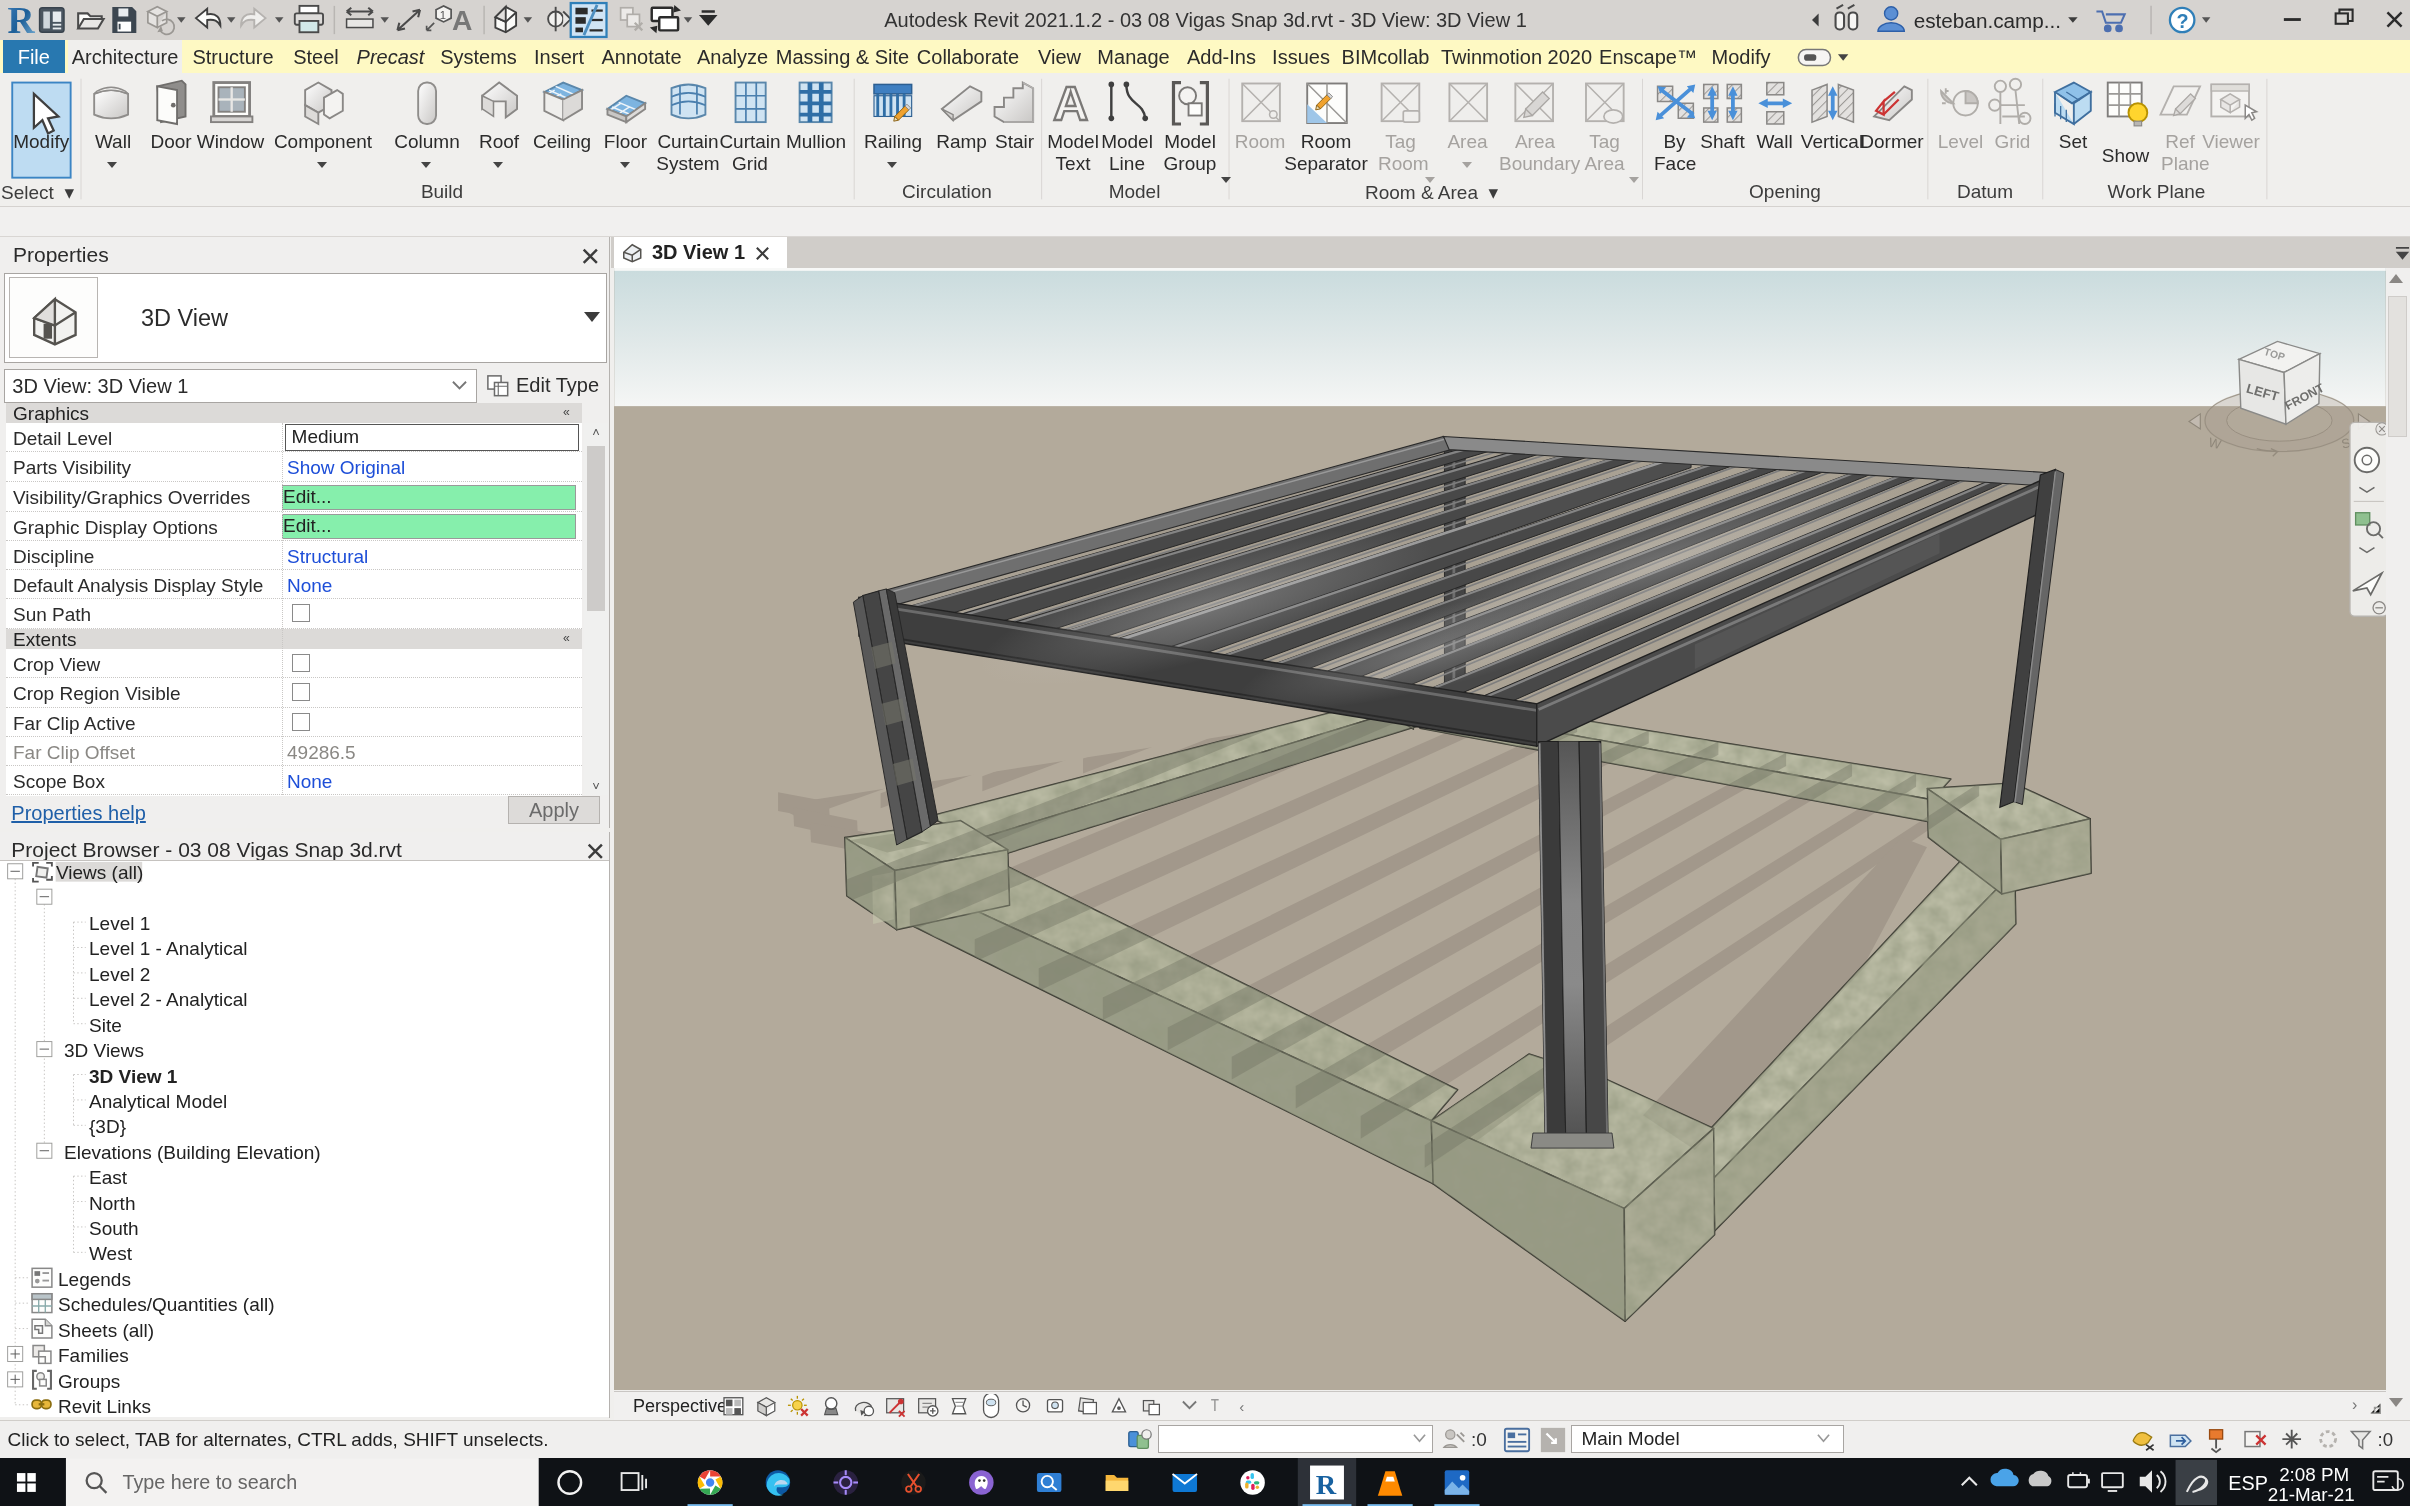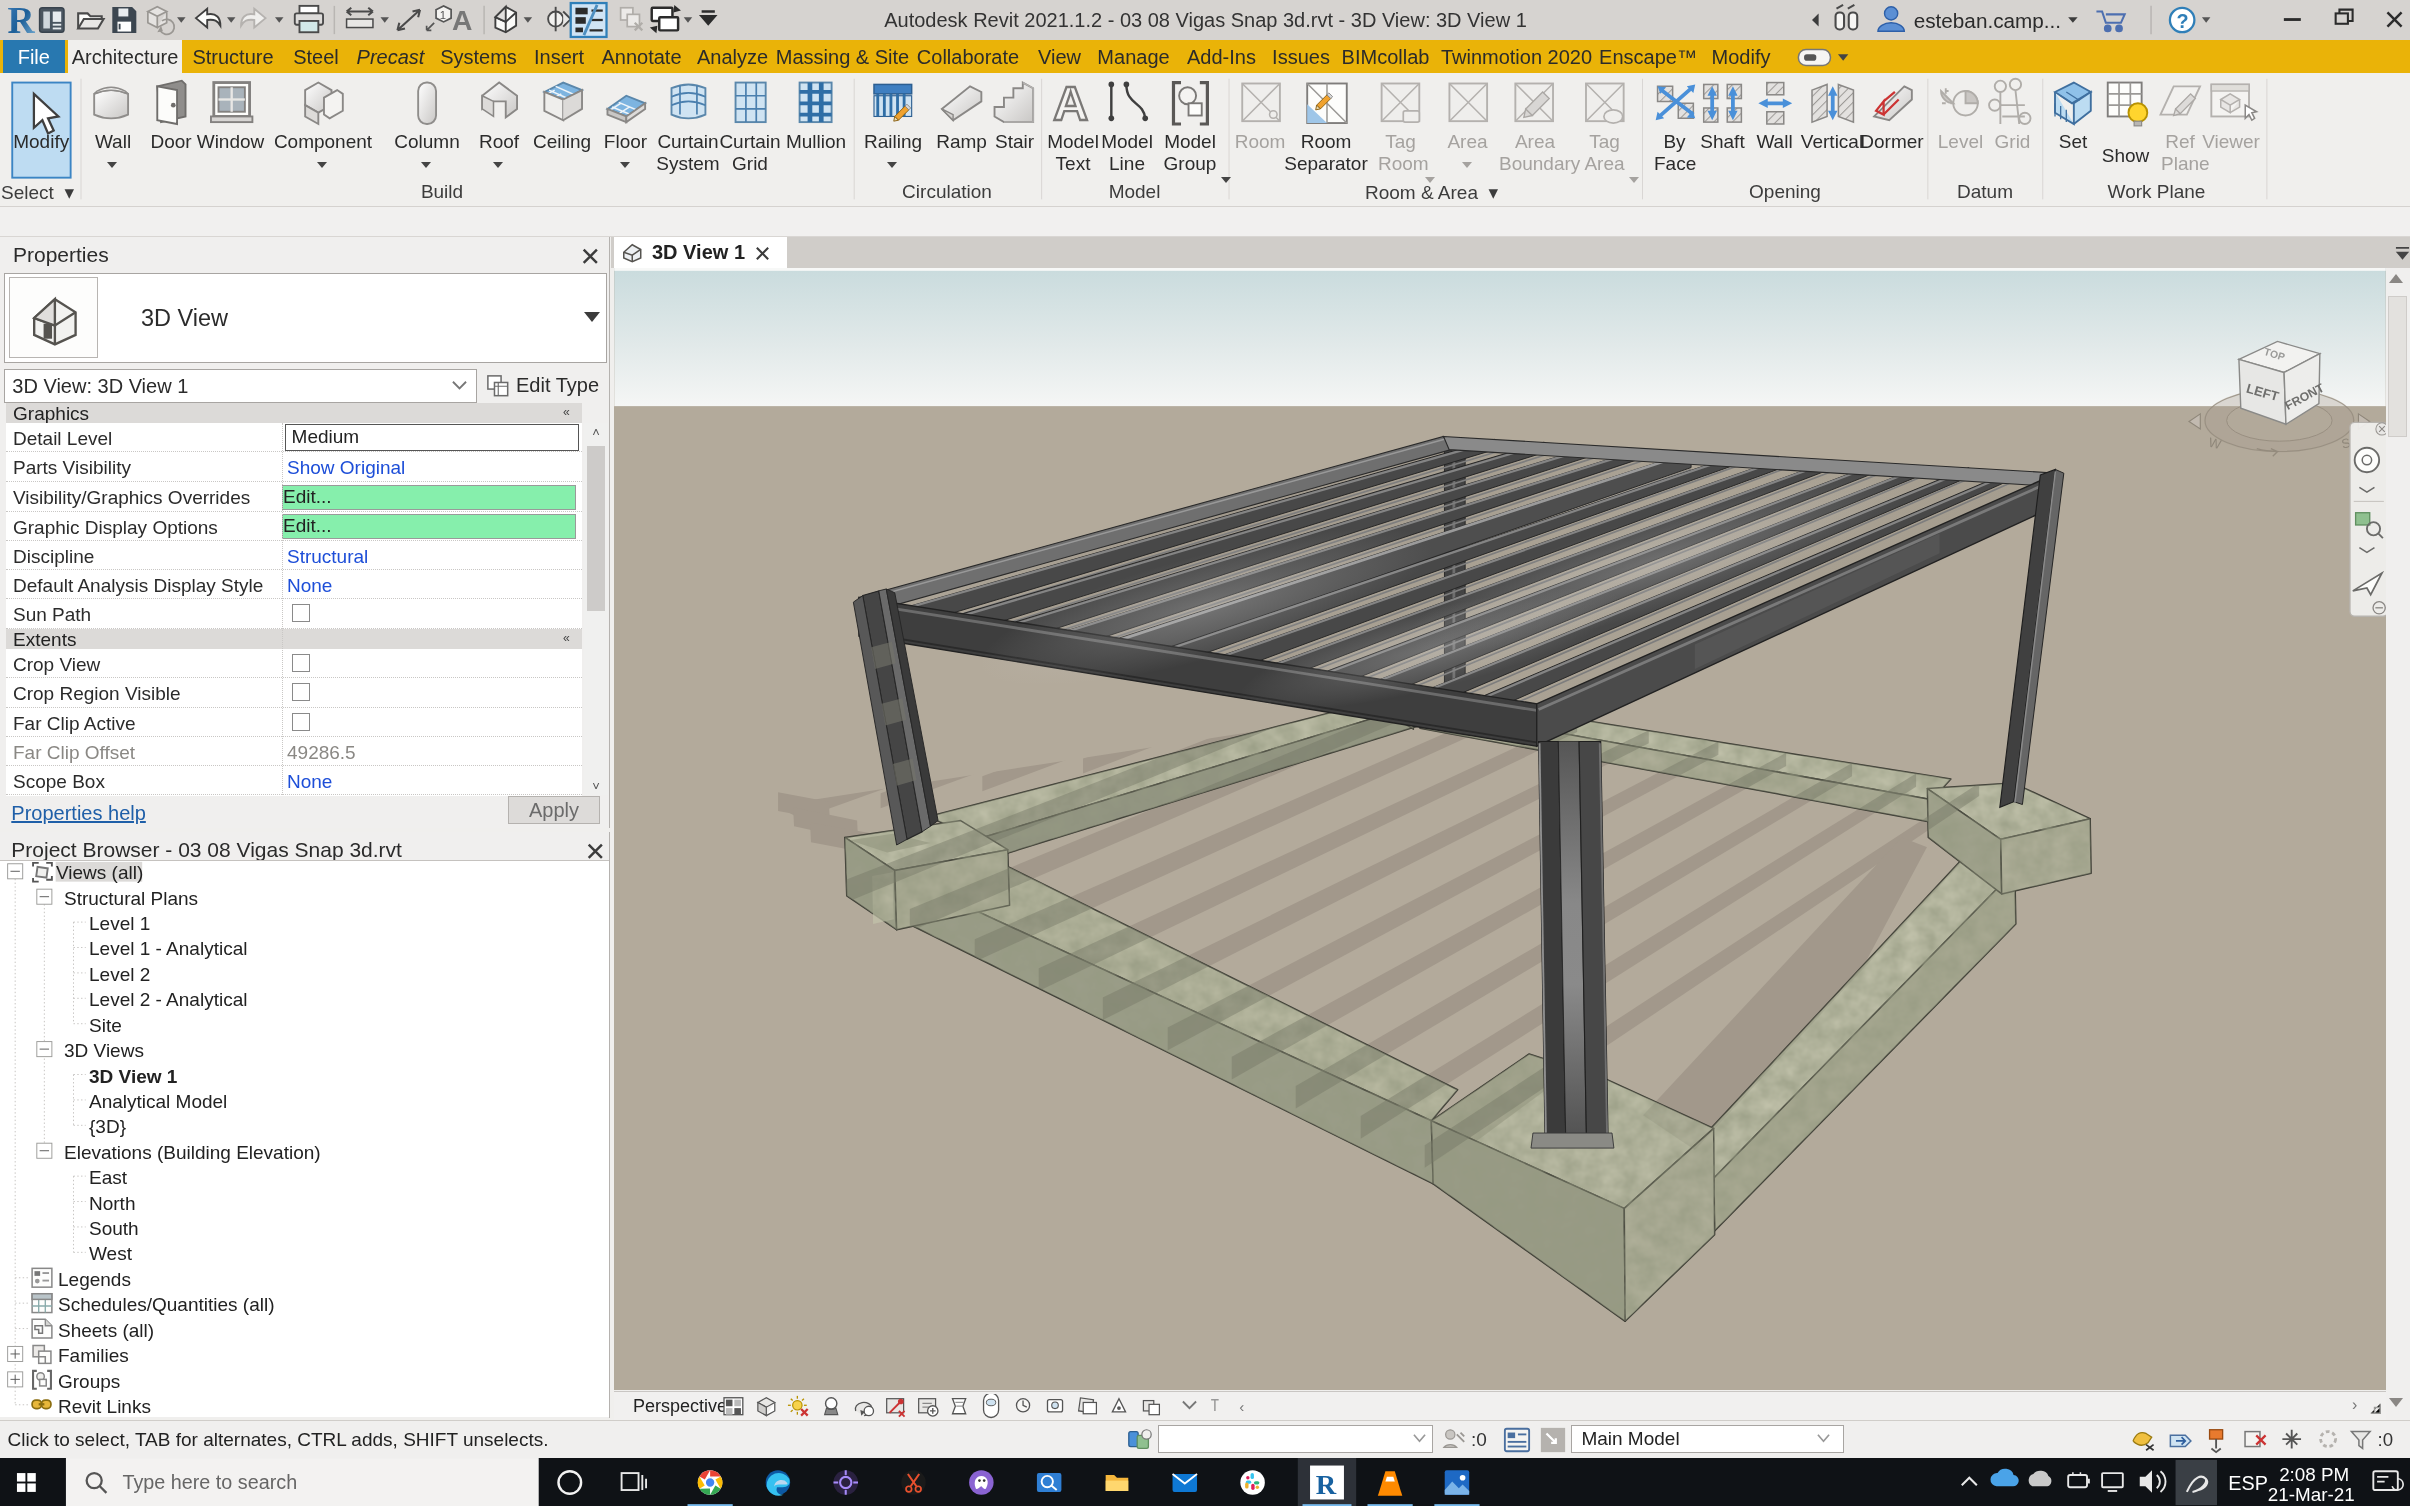--- a/index.html
+++ b/index.html
@@ -3,21 +3,21 @@
 <meta charset="utf-8">
 <style>
 *{margin:0;padding:0;box-sizing:border-box;}
 html,body{width:2411px;height:1507px;overflow:hidden;font-family:"Liberation Sans",sans-serif;}
 body{position:relative;background:#f0efed;}
 .abs{position:absolute;}
 
 #titlebar{left:0;top:0;width:2411px;height:40px;background:#d6d3d0;}
 #titlebar .ttl{width:100%;text-align:center;font-size:20px;color:#333;line-height:40px;}
 
-#tabrow{left:0;top:40px;width:2411px;height:34px;background:#eab308;}
+#tabrow{left:0;top:40px;width:2411px;height:34px;background:#fef9c3;}
 .rtab{position:absolute;top:0;height:34px;font-size:20px;color:#2b2b2b;display:flex;align-items:center;justify-content:center;white-space:nowrap;}
 
 #ribbon{left:0;top:73px;width:2411px;height:134px;background:#f0efed;border-bottom:0.9px solid #d5d2cf;}
 .plabel{position:absolute;top:106px;height:26px;font-size:19px;color:#3c3c3c;display:flex;align-items:center;justify-content:center;white-space:nowrap;}
 .btnlabel{position:absolute;font-size:19px;color:#2b2b2b;text-align:center;white-space:nowrap;line-height:21.7px;}
 .caret{position:absolute;width:0;height:0;border-left:5.6px solid transparent;border-right:5.6px solid transparent;border-top:6.6px solid #444;}
 
 #optbar{left:0;top:207px;width:2411px;height:30px;background:#f1f0ef;border-bottom:0.9px solid #d9d6d3;}
 
 #props{left:0;top:237px;width:610px;height:591px;background:#f0efee;border-right:0.9px solid #b5b2af;}
@@ -603,21 +603,20 @@
 
     <g transform="translate(33,568)">
       <rect x="1" y="6" width="10" height="9" rx="4" fill="#e8b73a" stroke="#8a6d10" stroke-width="1.8"></rect>
       <rect x="11" y="6" width="10" height="9" rx="4" fill="#e8b73a" stroke="#8a6d10" stroke-width="1.8"></rect>
       <line x1="8" y1="10.5" x2="14" y2="10.5" stroke="#8a6d10" stroke-width="2.5"></line>
     </g>
 
     <rect x="59" y="2" width="92" height="21" fill="#dcdad8"></rect>
   </svg>
   <div class="trow" style="left:56px;top:30px;">Views (all)</div>
-  <div class="trow" style="left:64px;top:56px;">Structural Plans</div>
   <div class="trow" style="left:89px;top:81px;">Level 1</div>
   <div class="trow" style="left:89px;top:106px;">Level 1 - Analytical</div>
   <div class="trow" style="left:89px;top:132px;">Level 2</div>
   <div class="trow" style="left:89px;top:157px;">Level 2 - Analytical</div>
   <div class="trow" style="left:89px;top:183px;">Site</div>
   <div class="trow" style="left:64px;top:208px;">3D Views</div>
   <div class="trow" style="left:89px;top:234px;font-weight:bold;">3D View 1</div>
   <div class="trow" style="left:89px;top:259px;">Analytical Model</div>
   <div class="trow" style="left:89px;top:284px;">{3D}</div>
   <div class="trow" style="left:64px;top:310px;">Elevations (Building Elevation)</div>

